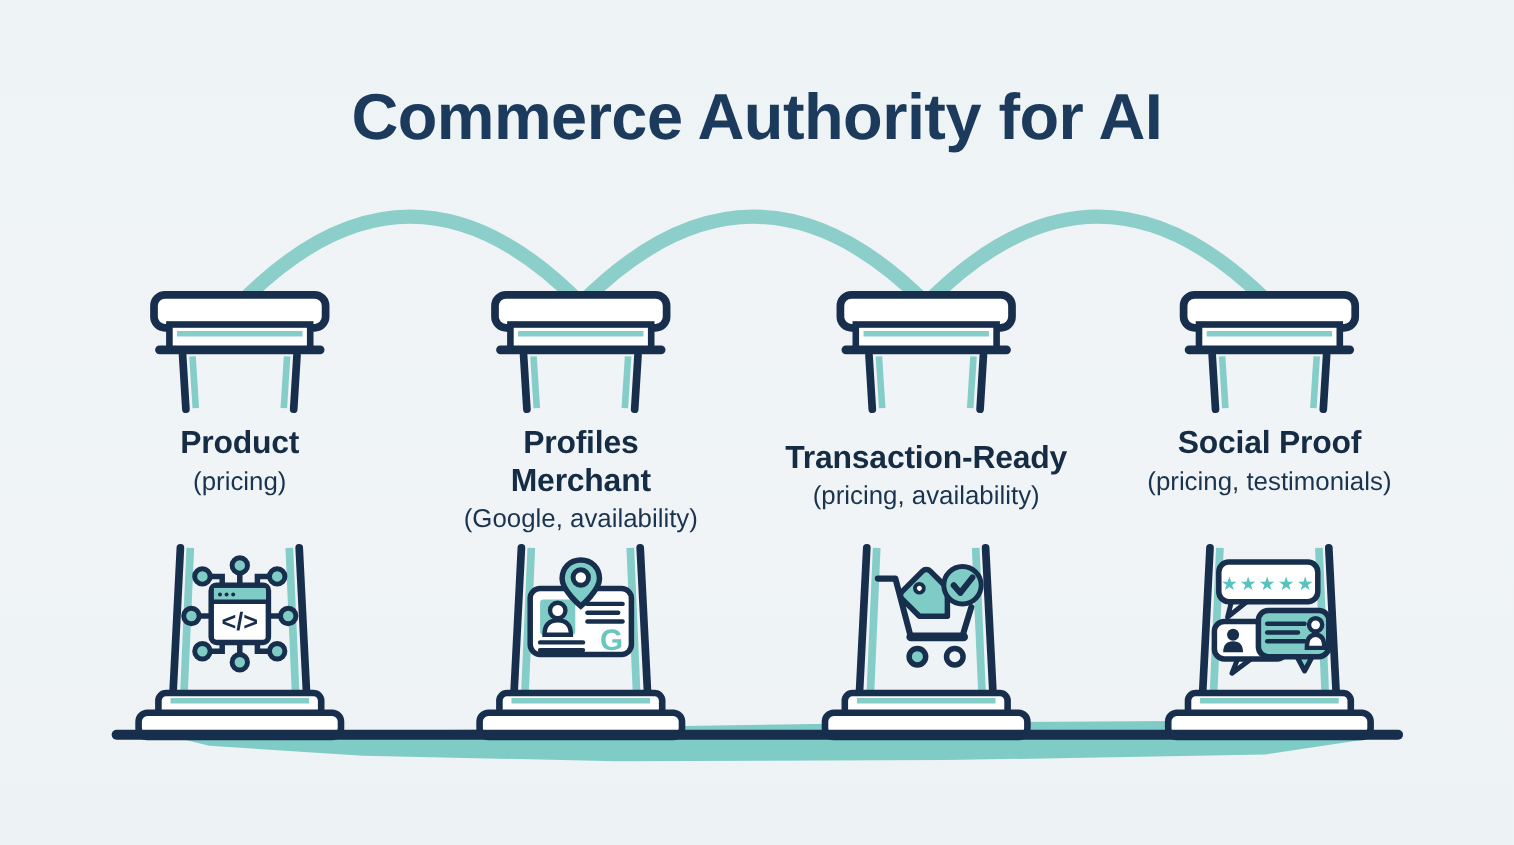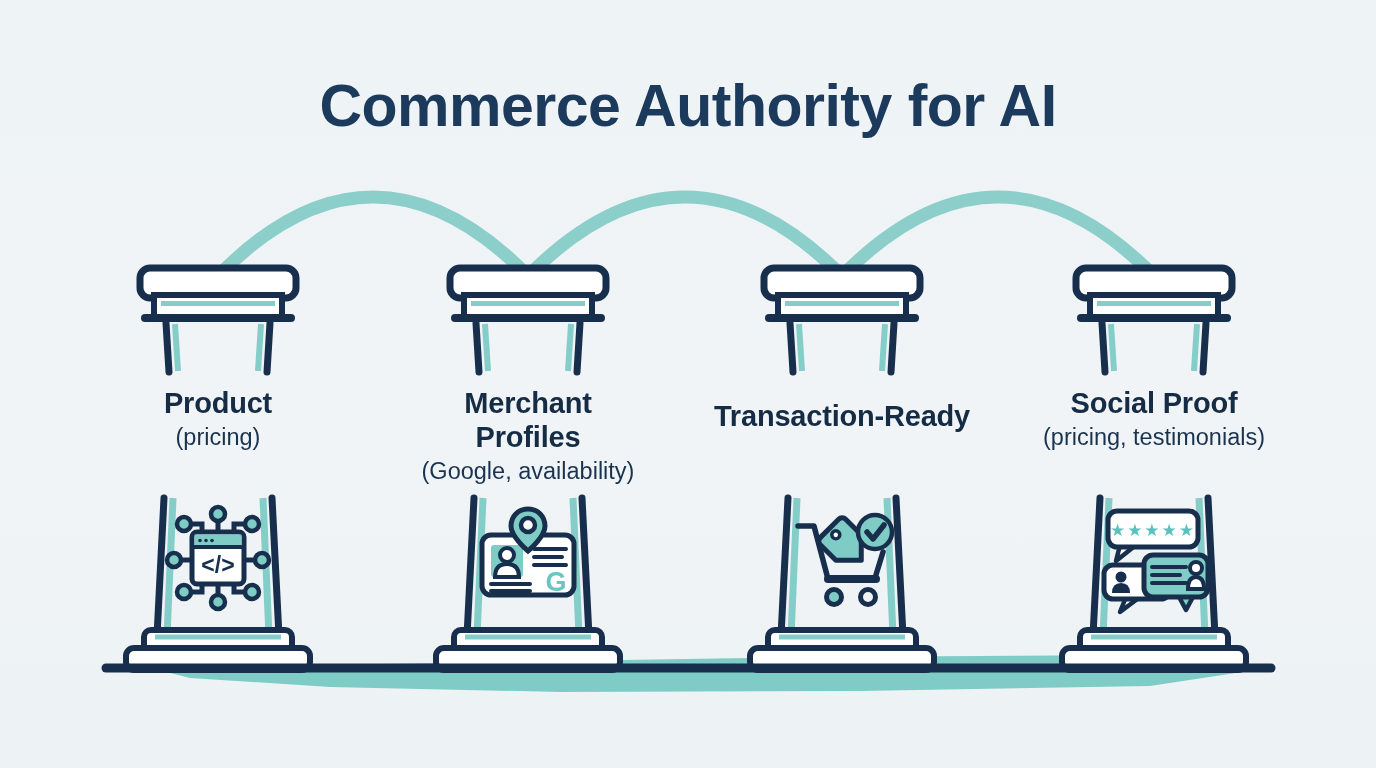--- a/index.html
+++ b/index.html
@@ -61,27 +61,28 @@
   </svg>
 
   <div class="page-title">Commerce Authority for AI</div>
 
   <div class="pillar-text" style="left:58px;top:386px;">
     <div class="h">Product</div>
     <div class="sub">(pricing)</div>
   </div>
 
   <div class="pillar-text" style="left:368px;top:386px;">
+    <div class="h">Profiles</div>
     <div class="h">Merchant</div>
-    <div class="h">Profiles</div>
     <div class="sub">(Google, availability)</div>
   </div>
 
   <div class="pillar-text" style="left:682px;top:386px;margin-top:13px;">
     <div class="h">Transaction-Ready</div>
+    <div class="sub">(pricing, availability)</div>
   </div>
 
   <div class="pillar-text" style="left:994px;top:386px;">
     <div class="h">Social Proof</div>
     <div class="sub">(pricing, testimonials)</div>
   </div>
 
   <div class="icon-box" style="left:162px;top:502px;">
     <svg width="112" height="112" viewBox="0 0 112 112">
 

